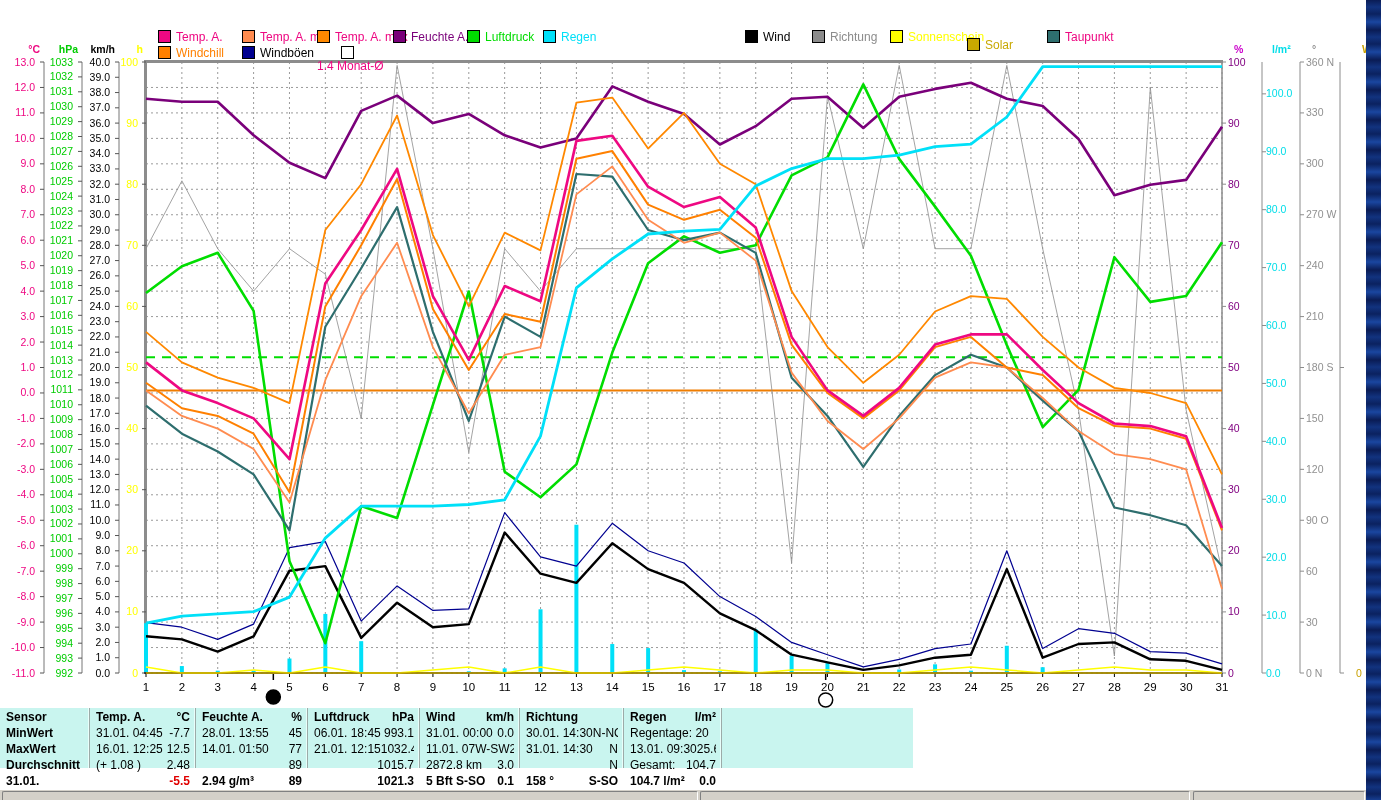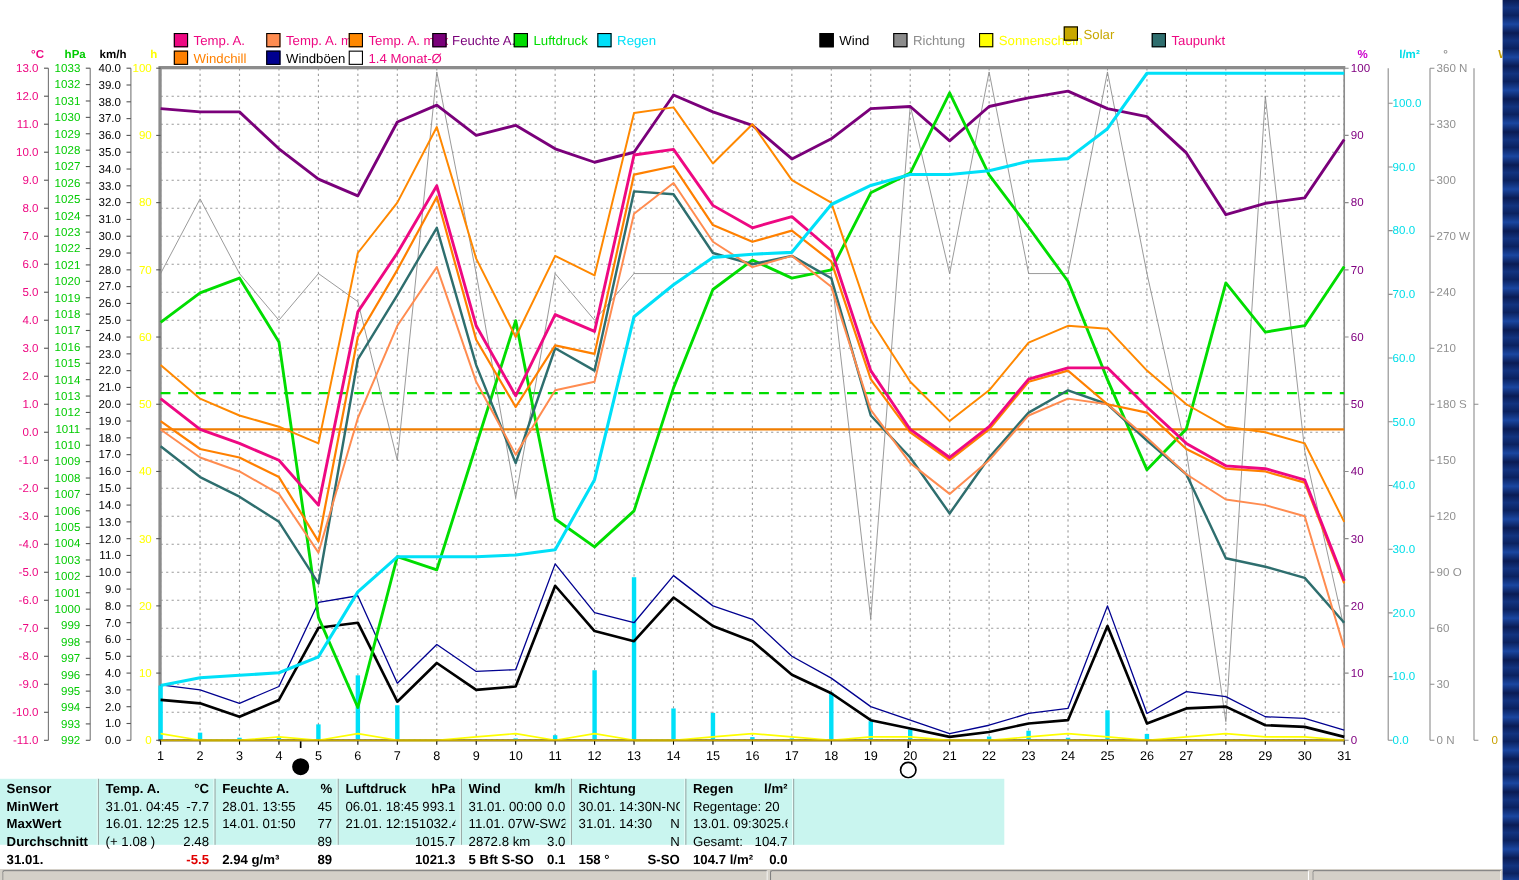--- a/index.html
+++ b/index.html
@@ -551,37 +551,37 @@
         <span>Wind</span>
       </div>
       <div class="leg-item" style="left: 812px; top: 30px; color: rgb(140, 140, 140);">
         <span class="leg-sw" style="background: rgb(140, 140, 140);"></span>
         <span>Richtung</span>
       </div>
       <div class="leg-item" style="left: 890px; top: 30px; color: rgb(255, 255, 0);">
         <span class="leg-sw" style="background: rgb(255, 255, 0);"></span>
         <span>Sonnenschein</span>
       </div>
-      <div class="leg-item" style="left: 967px; top: 24px; color: rgb(200, 168, 0); align-items: center;">
+      <div class="leg-item" style="left: 967px; top: 38px; color: rgb(200, 168, 0); align-items: center;">
         <span class="leg-sw" style="background: rgb(200, 168, 0);"></span>
         <span>Solar</span>
       </div>
       <div class="leg-item" style="left: 1047px; top: 30px; color: rgb(238, 8, 130); text-align: right;">
         <span class="leg-sw" style="background: rgb(46, 110, 110);"></span>
         <span>Taupunkt</span>
       </div>
       <div class="leg-item" style="left: 158px; top: 46px; color: rgb(255, 128, 0);">
         <span class="leg-sw" style="background: rgb(255, 128, 0);"></span>
         <span>Windchill</span>
       </div>
       <div class="leg-item" style="left: 242px; top: 46px; color: rgb(0, 0, 0);">
         <span class="leg-sw" style="background: rgb(0, 0, 144);"></span>
         <span>Windböen</span>
       </div>
-      <div class="leg-item" style="left: 317px; top: 46px; color: rgb(238, 8, 130);">
+      <div class="leg-item" style="left: 317px; top: 46px; color: rgb(238, 8, 130); flex-direction: column;">
         <span class="leg-sw" style="background: rgb(255, 255, 255);"></span>
         <span>1.4 Monat-Ø</span>
       </div>
     </div>
   <div id="stats">
       <div class="st-col" style="width: 88px;">
         <div class="st-row st-lbl st-hdr">Sensor</div>
         <div class="st-row st-lbl">MinWert</div>
         <div class="st-row st-lbl">MaxWert</div>
         <div class="st-row st-lbl">Durchschnitt</div>

